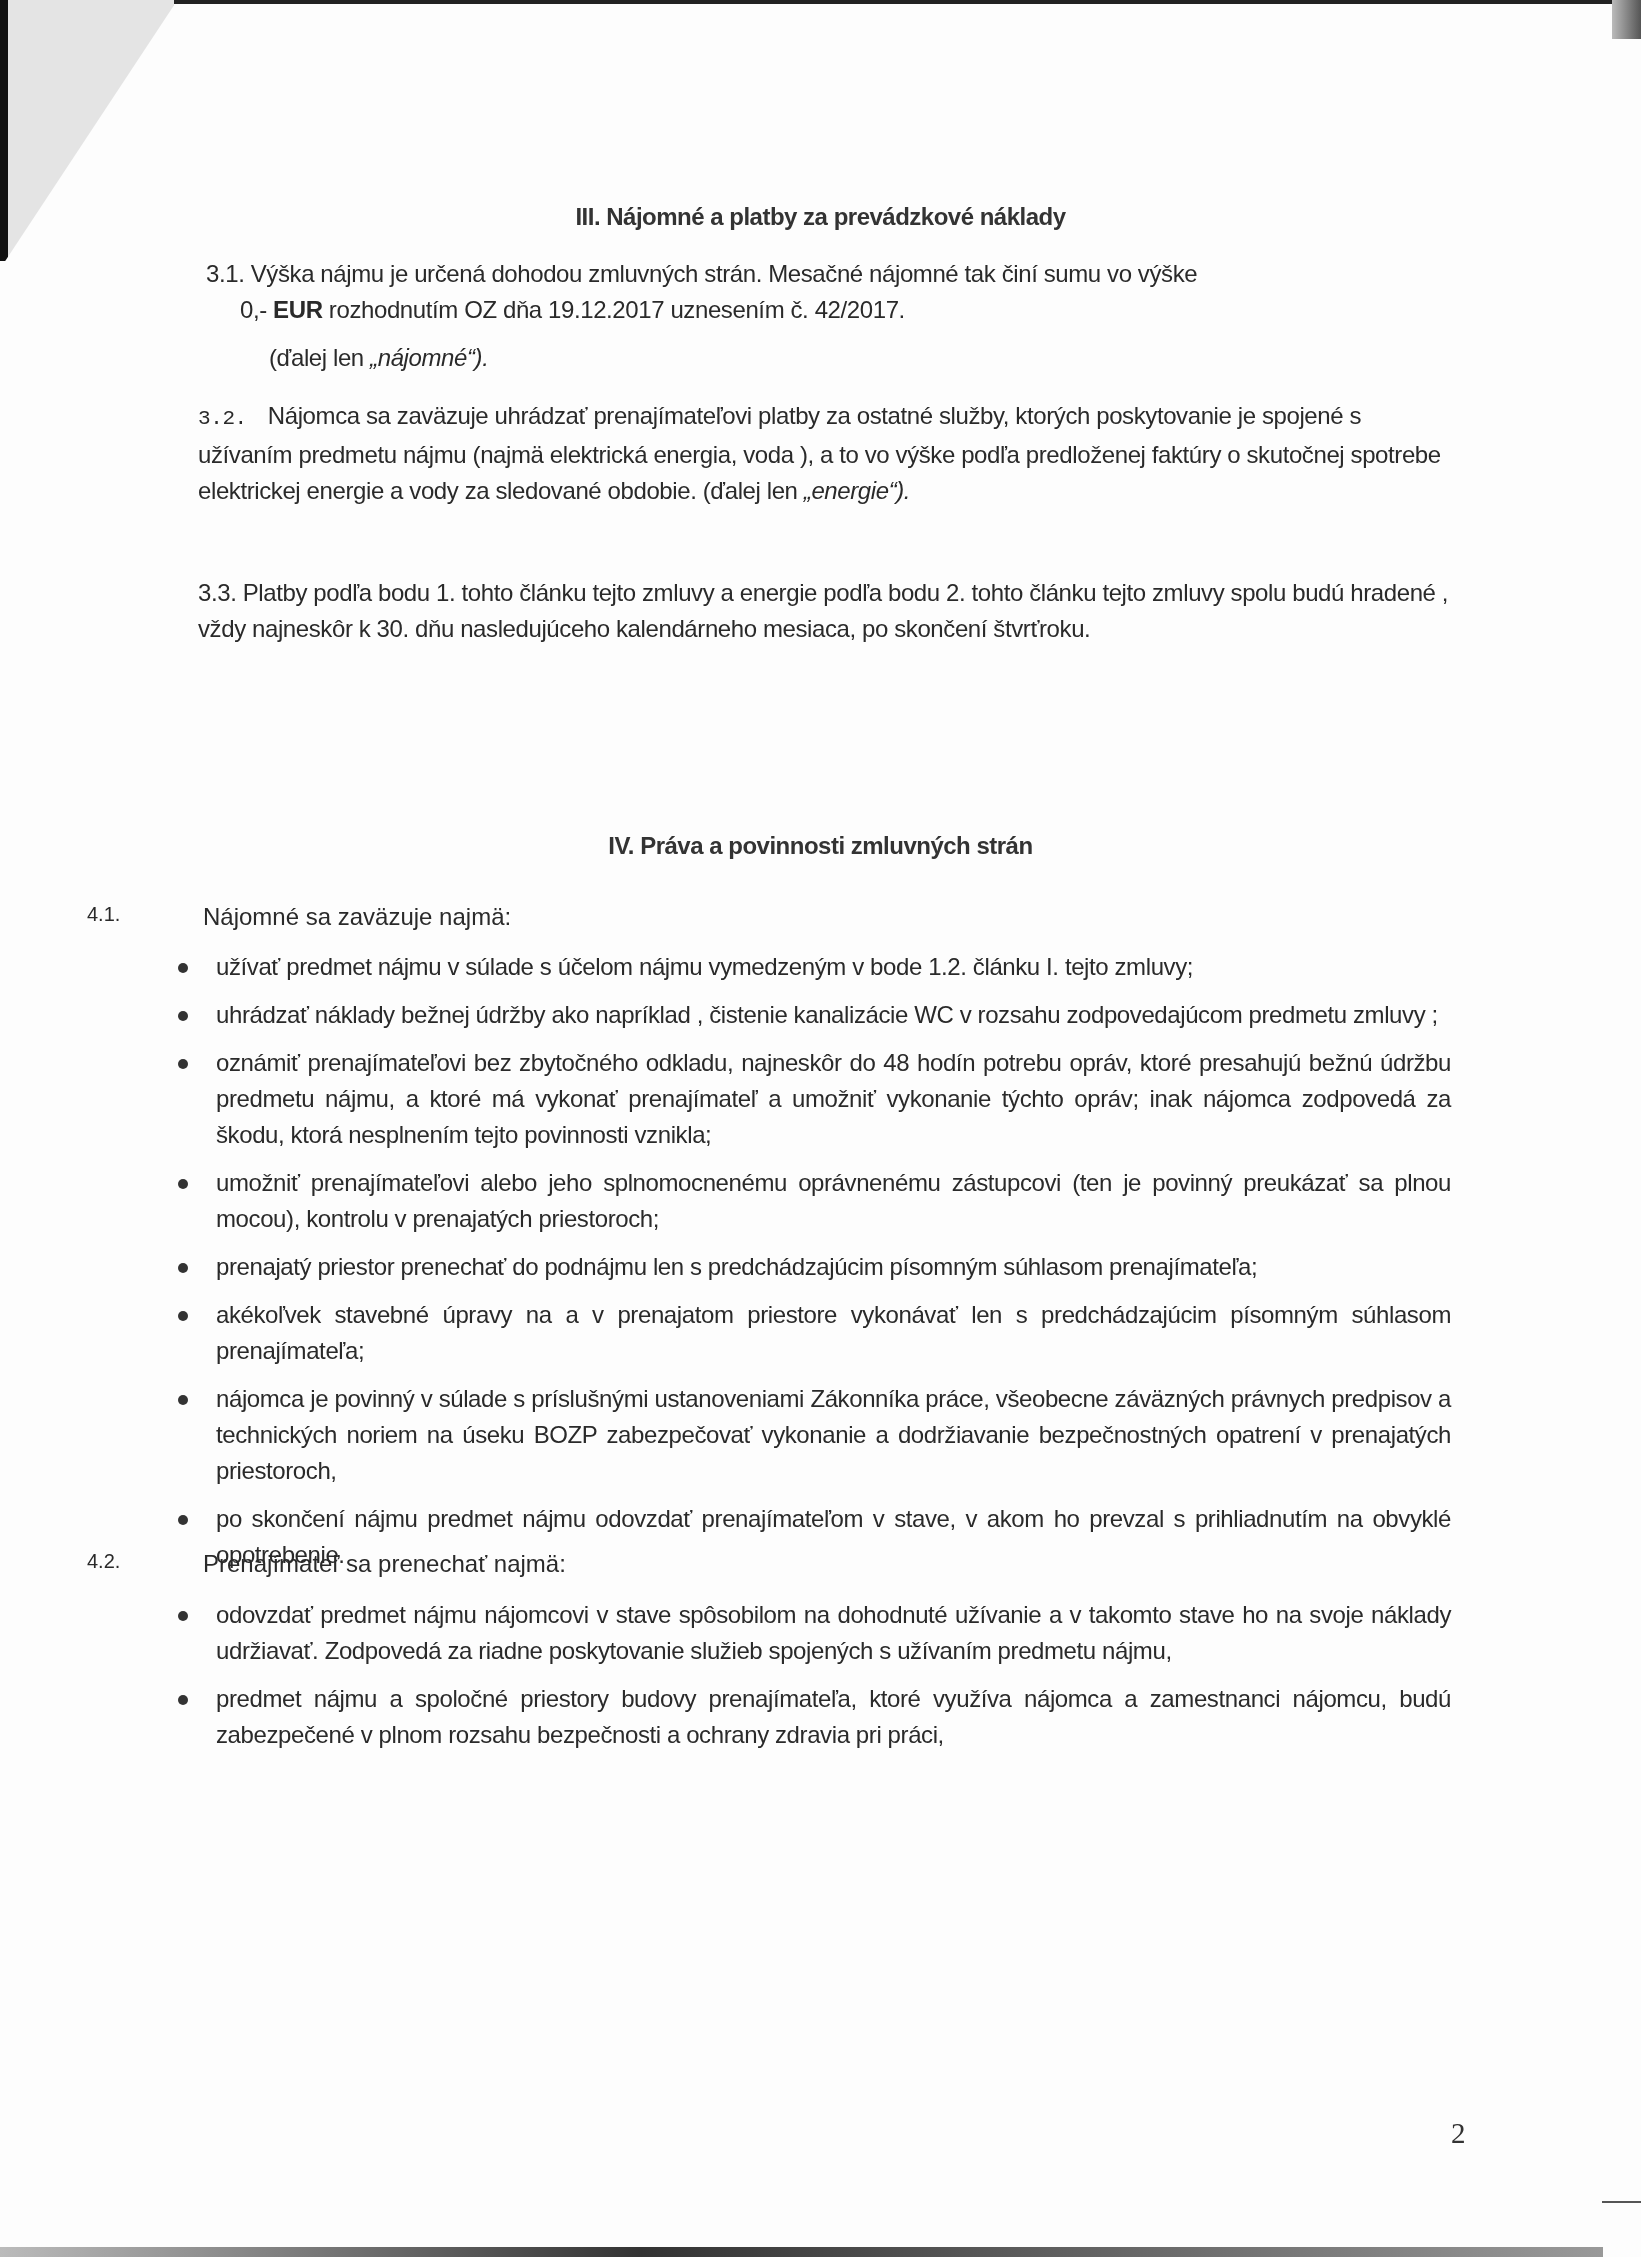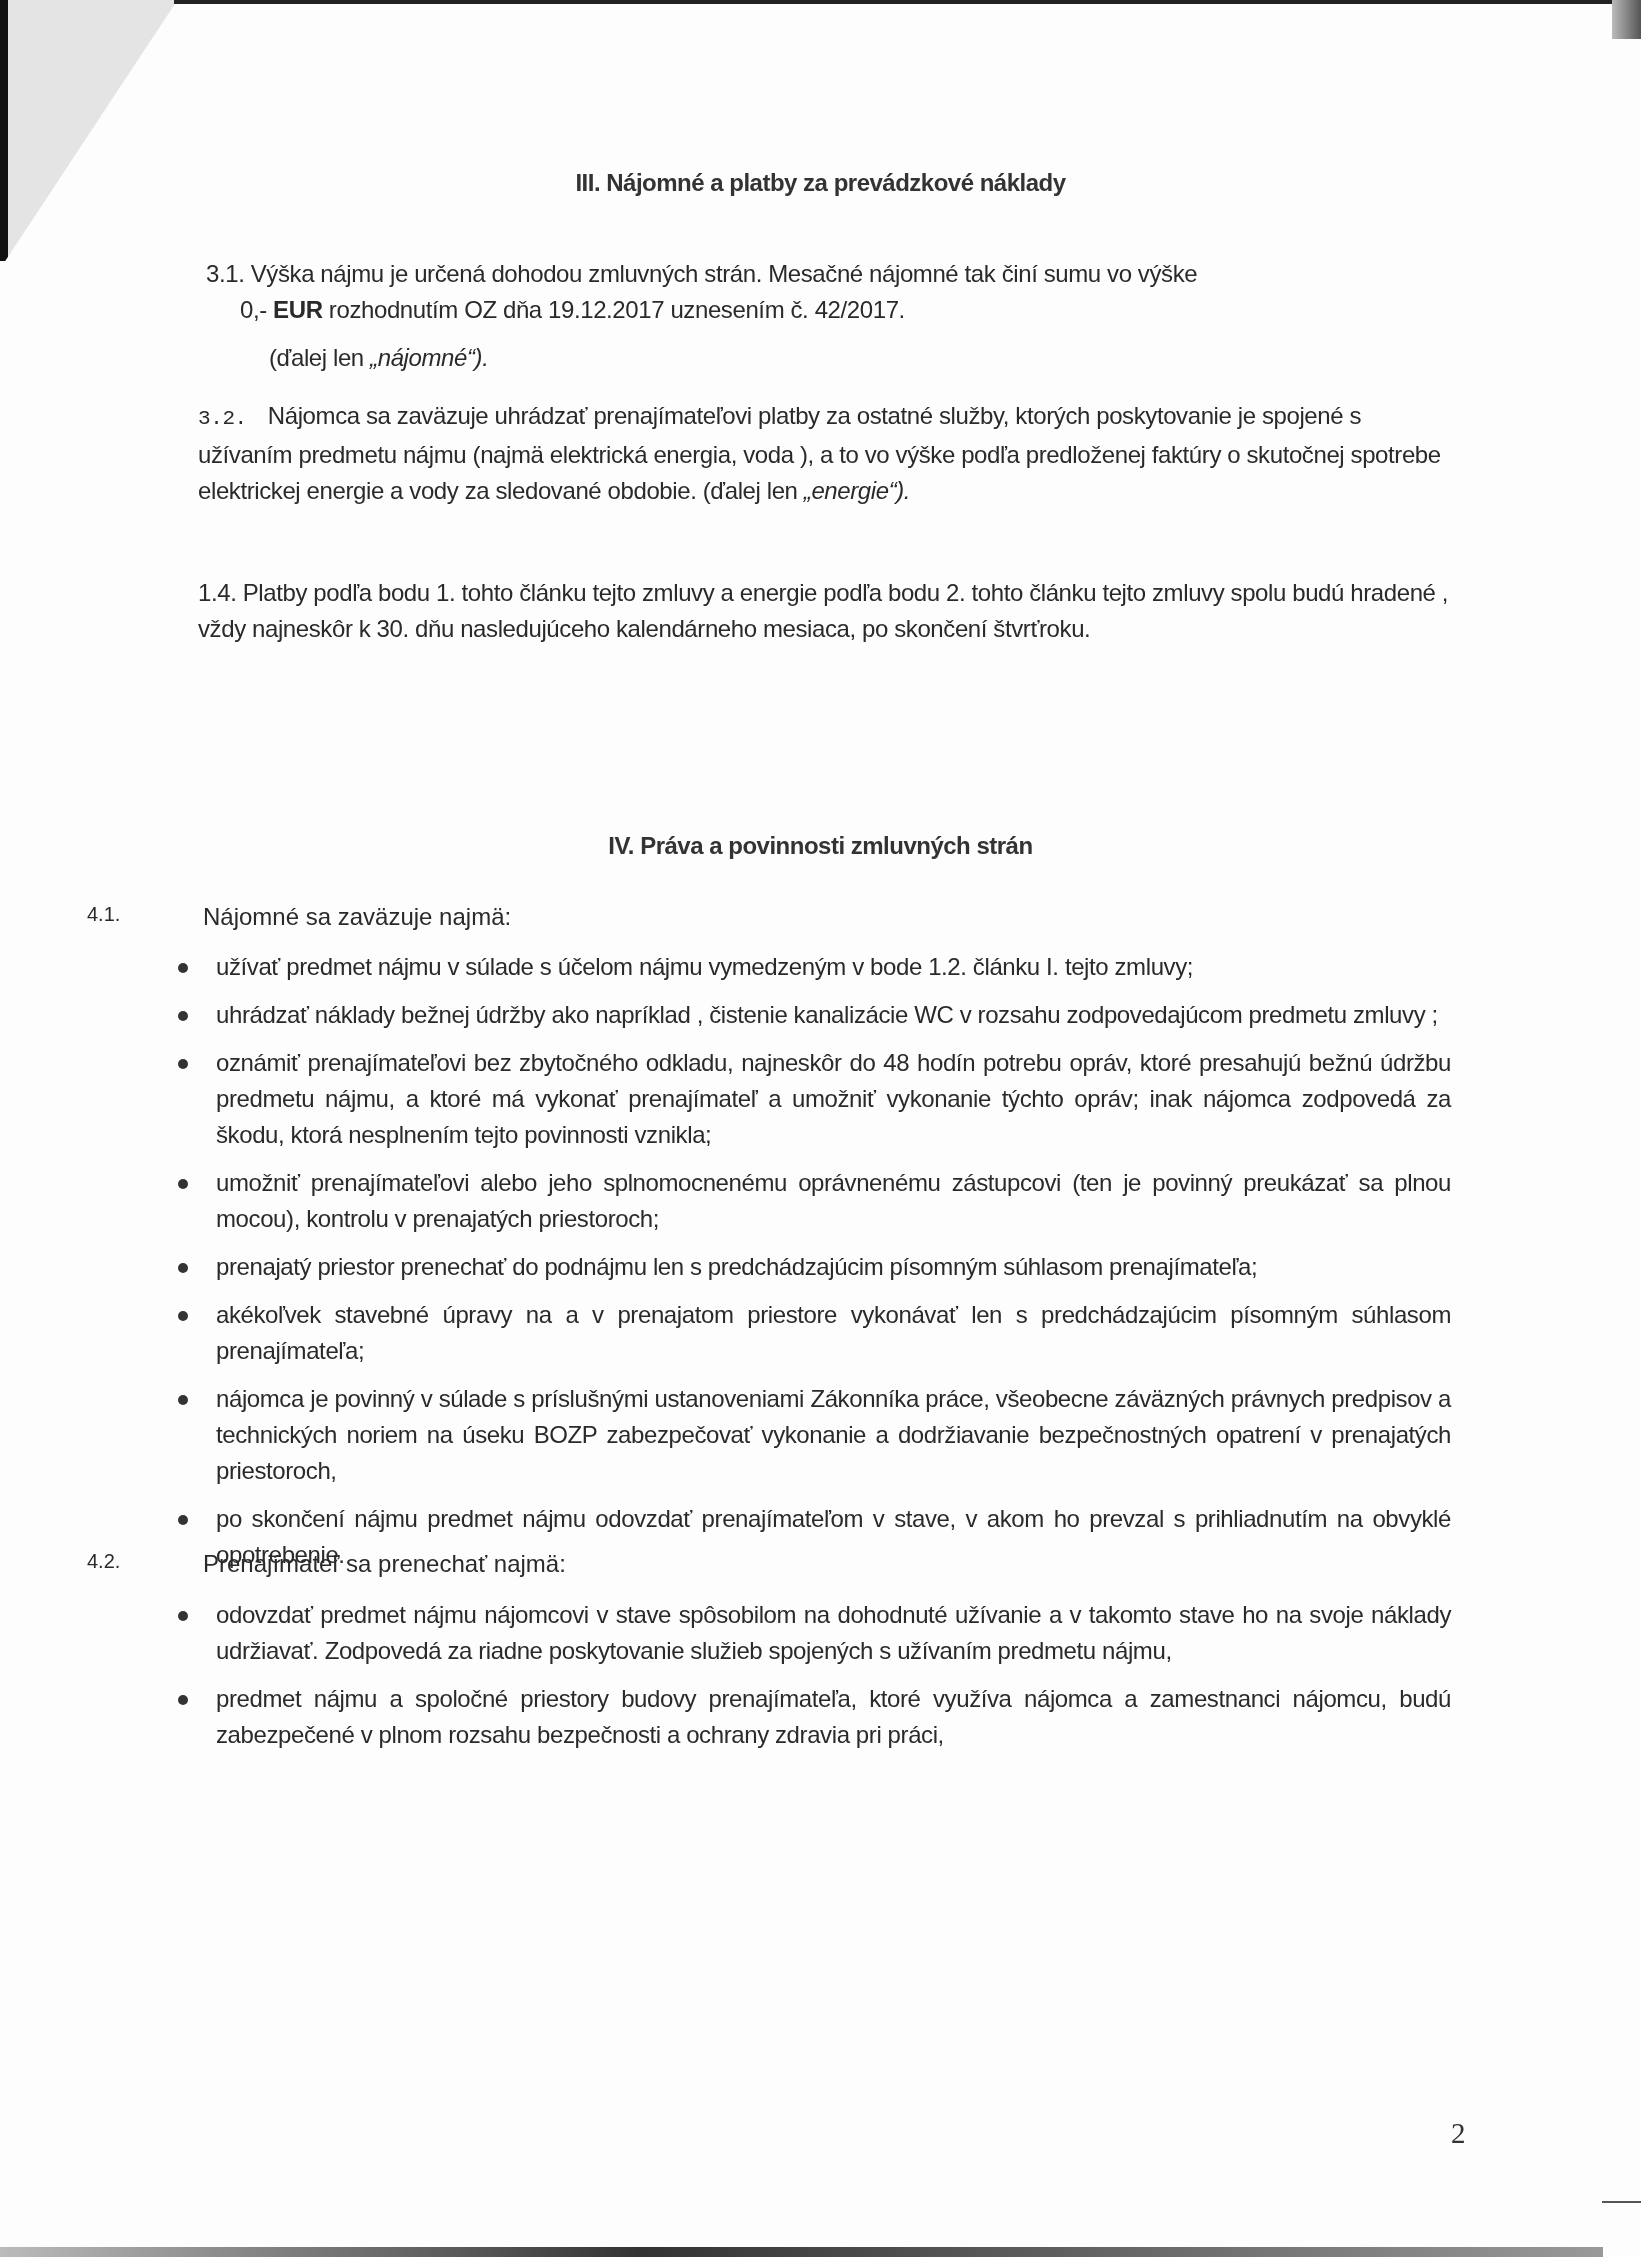--- a/index.html
+++ b/index.html
@@ -34,42 +34,42 @@
 </style>
 </head>
 <body>
 
 <div class="scan-top"></div>
 <div class="scan-corner"></div>
 <div class="scan-right"></div>
 <div class="scan-bottom"></div>
 <div class="page-mark"></div>
 
-<div class="heading" style="top:169px;text-align:center;">III. Nájomné a platby za prevádzkové náklady</div>
+<div class="heading" style="top:203px;text-align:center;">III. Nájomné a platby za prevádzkové náklady</div>
 
 <div class="para" style="left:206px; top:256px; width:1207px;">
   <div><span>3.1.</span> <span>Výška nájmu je určená dohodou zmluvných strán. Mesačné nájomné tak činí sumu vo výške</span></div>
   <div style="padding-left:34px;">
     <span>0,-</span>
     <span class="b">EUR</span>
     <span>rozhodnutím OZ dňa 19.12.2017 uznesením č. 42/2017.</span>
   </div>
   <div style="padding-left:63px; margin-top:11.6px;">
     <span>(ďalej len</span>
     <span class="it">„nájomné“).</span>
   </div>
 </div>
 
 <div class="para" style="left:198px; top:398px; width:1255px;">
   <span style="font-family:'Liberation Mono', monospace; font-size:21px; margin-right:21px;">3.2.</span><span>Nájomca sa zaväzuje uhrádzať prenajímateľovi platby za ostatné služby, ktorých poskytovanie je spojené s užívaním predmetu nájmu (najmä elektrická energia, voda ), a to vo výške podľa predloženej faktúry o skutočnej spotrebe elektrickej energie a vody za sledované obdobie. (ďalej len</span>
   <span class="it">„energie“).</span>
 </div>
 
 <div class="para" style="left:198px; top:575px; width:1255px;">
-  <span>1.4.</span>
+  <span>3.3.</span>
   <span>Platby podľa bodu 1. tohto článku tejto zmluvy a energie podľa bodu 2. tohto článku tejto zmluvy spolu budú hradené , vždy najneskôr k 30. dňu nasledujúceho kalendárneho mesiaca, po skončení štvrťroku.</span>
 </div>
 
 <div class="heading" style="top:832px;">IV. Práva a povinnosti zmluvných strán</div>
 
 <div class="sec-num" style="left:87px; top:903px;">4.1.</div>
 <div class="sec-lead" style="left:203px; top:903px;">Nájomné sa zaväzuje najmä:</div>
 
 <ul class="bul" style="left:172px; top:937px; width:1279px;">
   <li>užívať predmet nájmu v súlade s účelom nájmu vymedzeným v bode 1.2. článku I. tejto zmluvy;</li>

